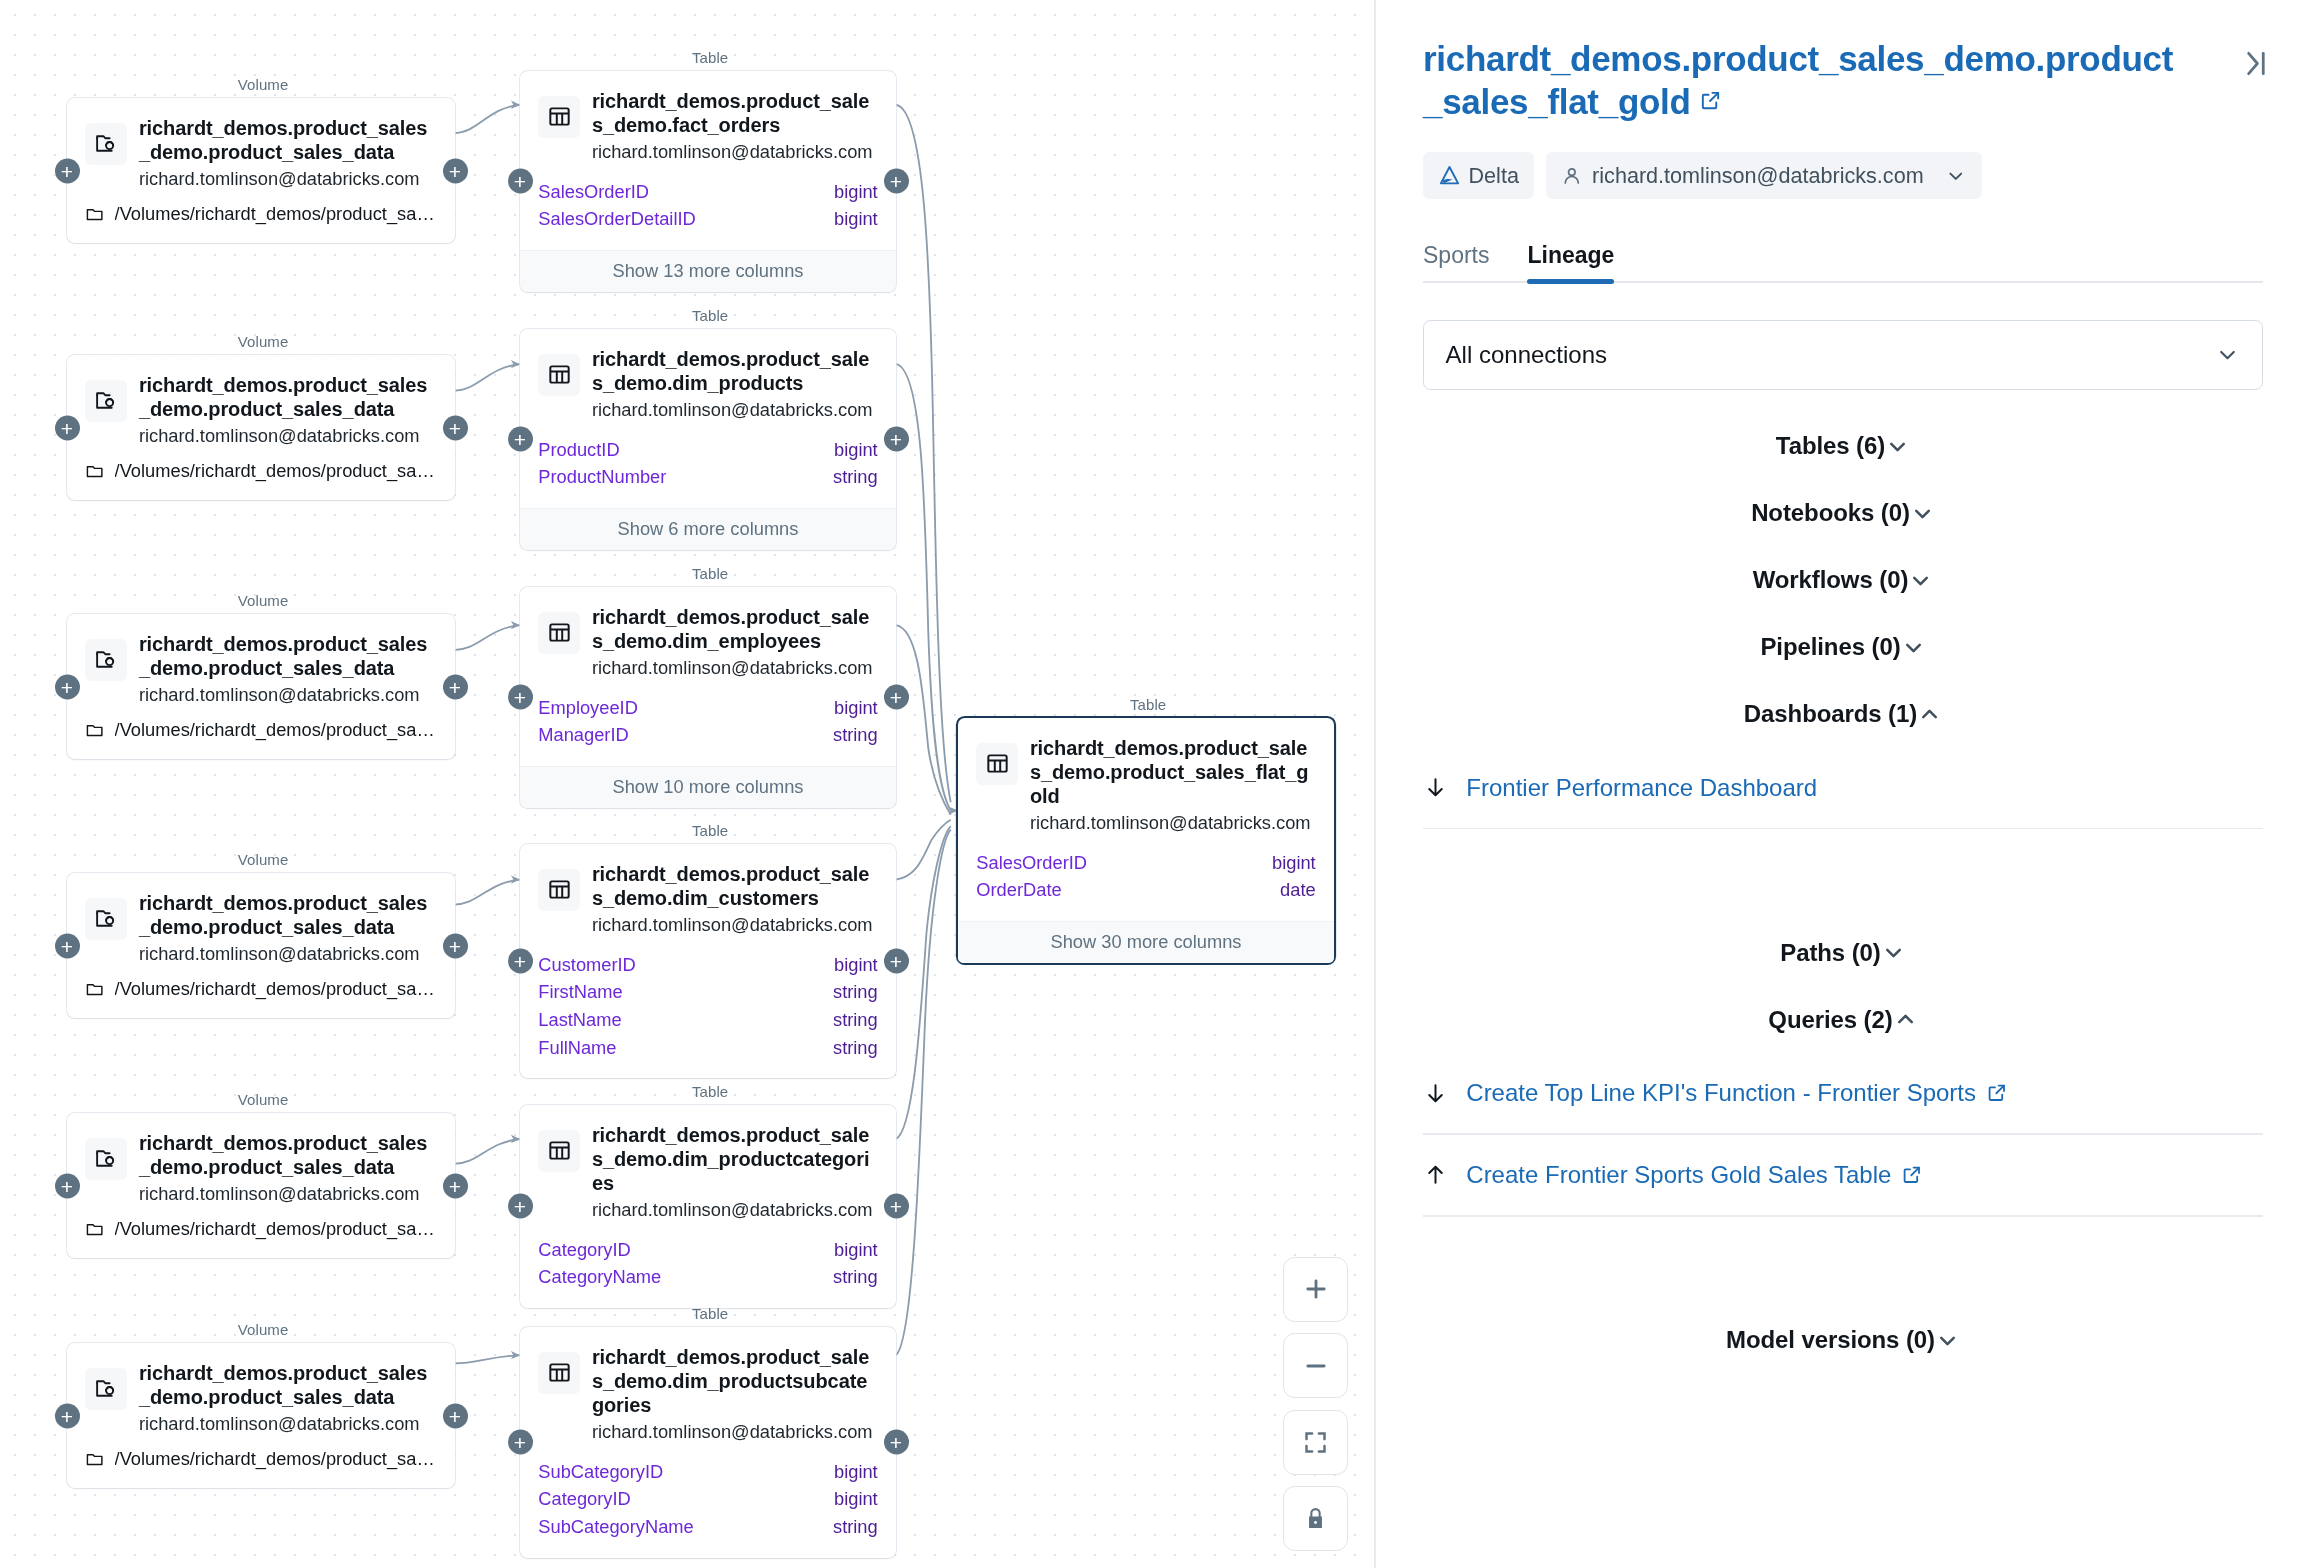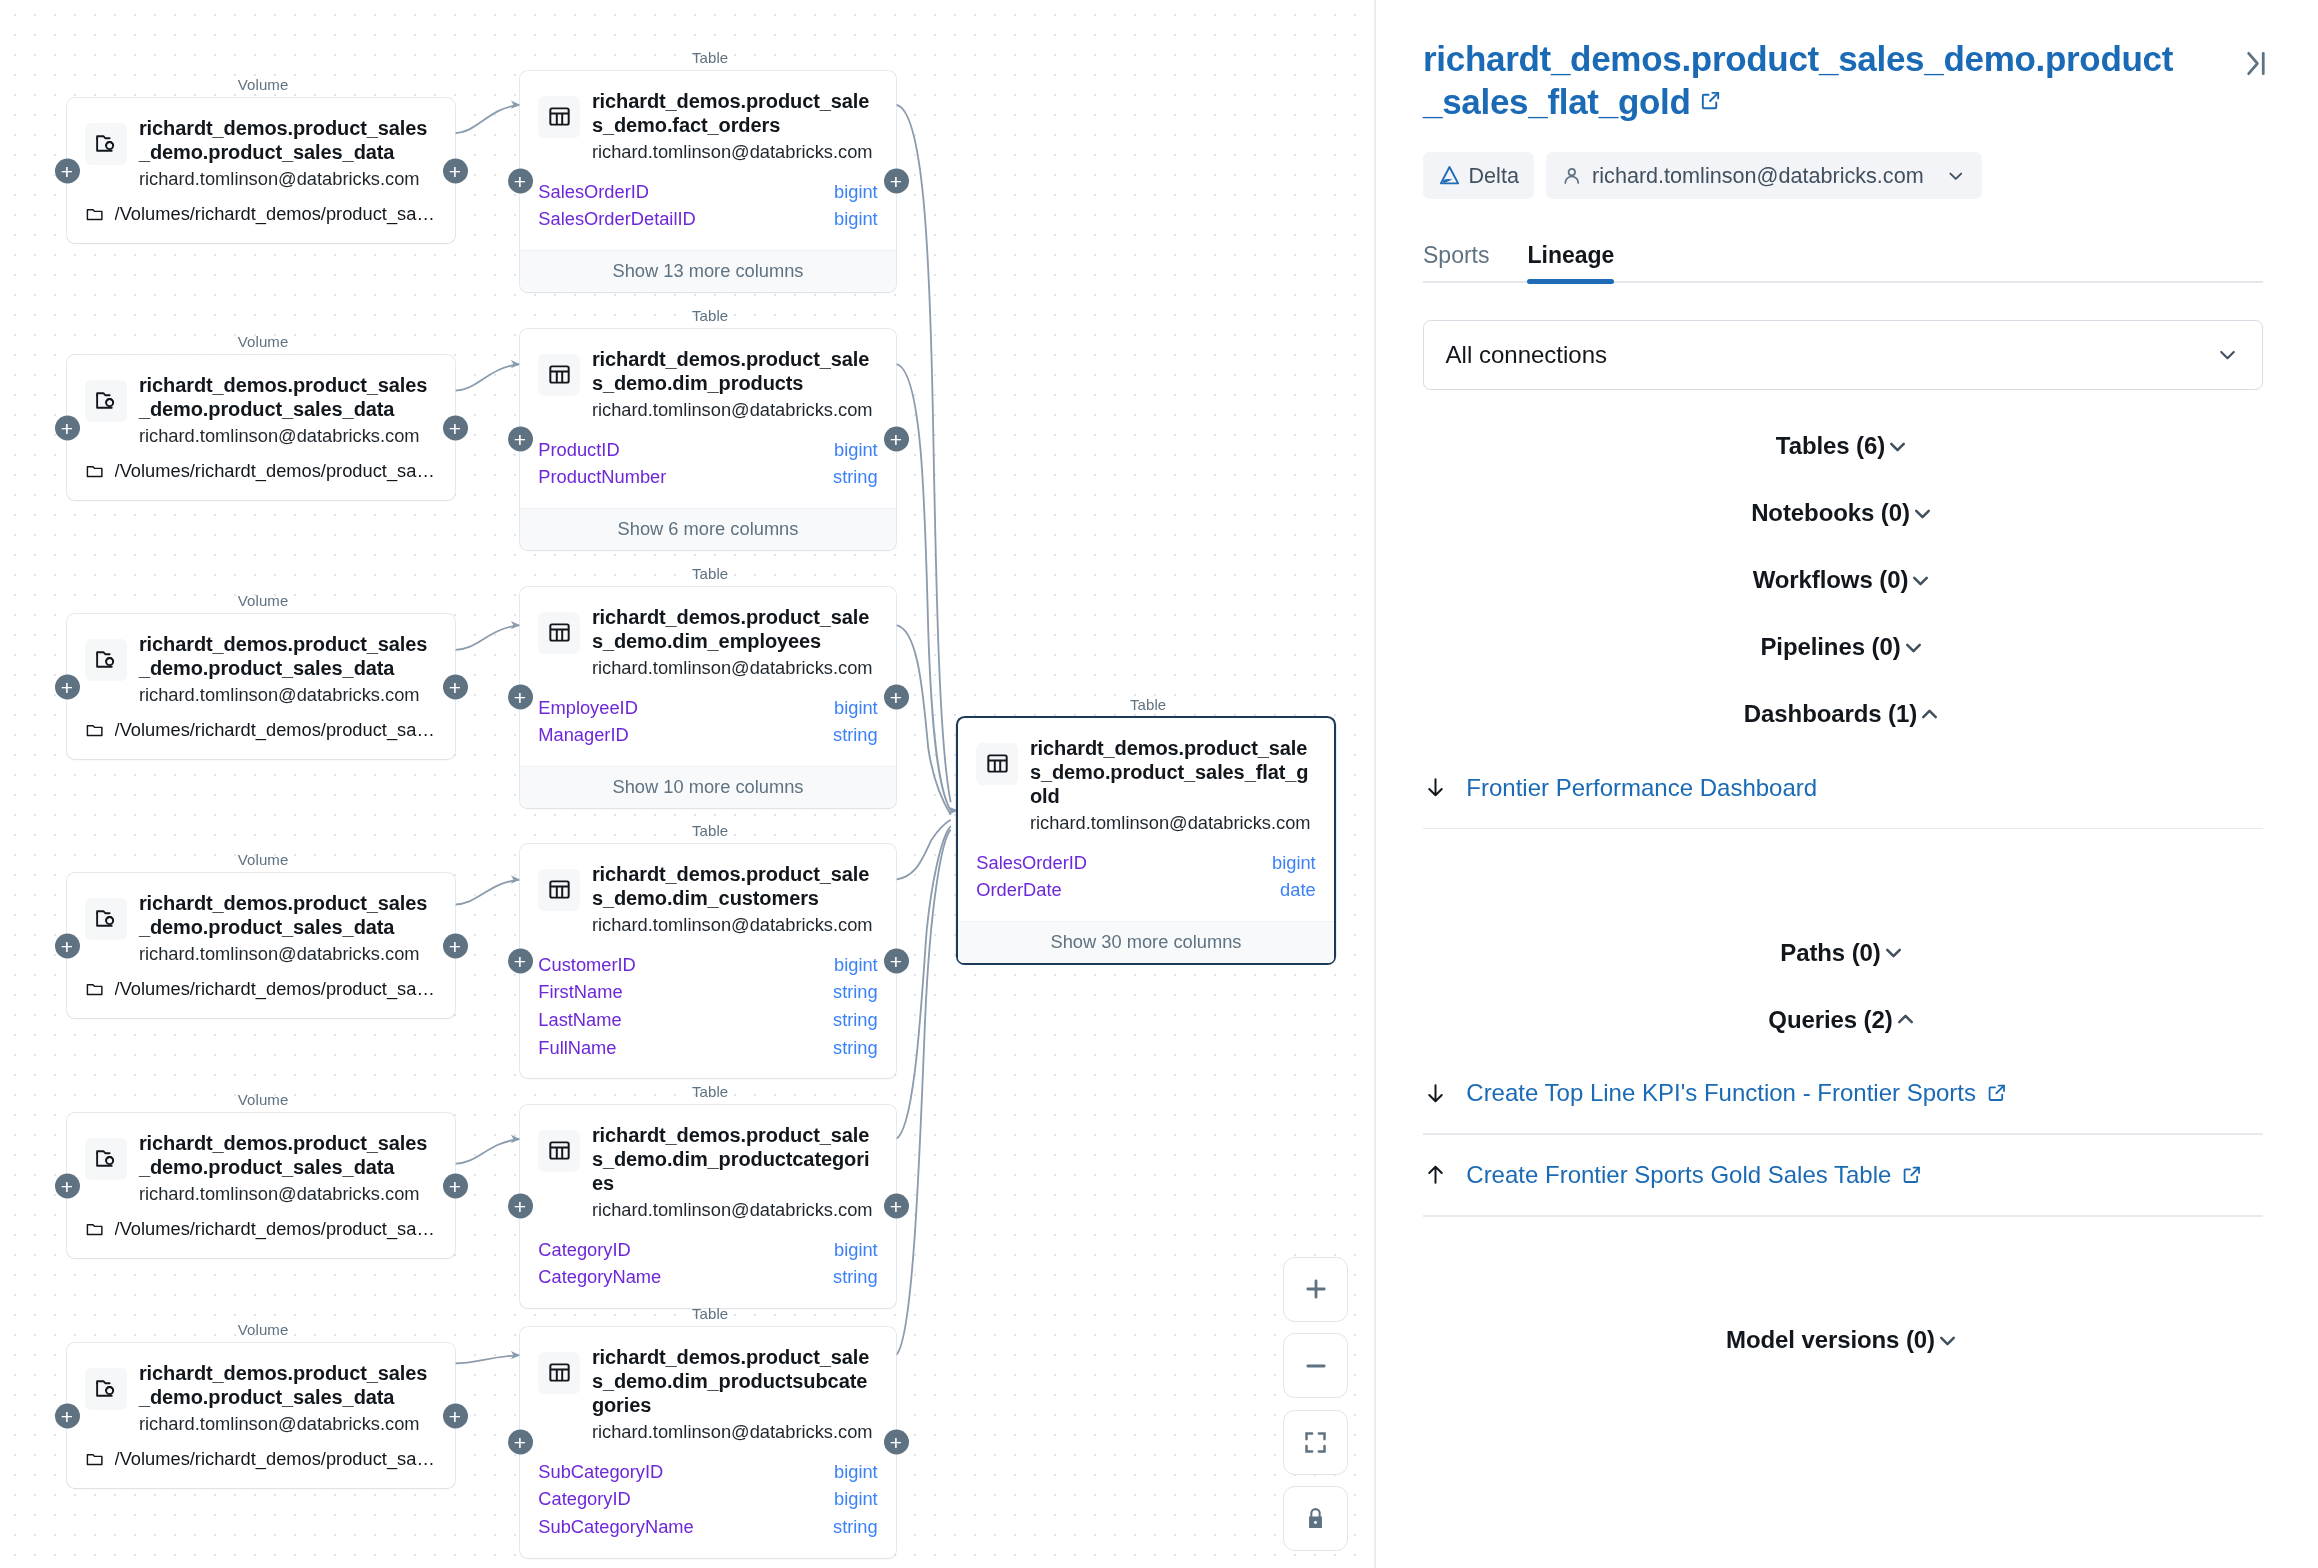--- a/index.html
+++ b/index.html
@@ -56,21 +56,21 @@
     line-height: 1.2; word-break: break-all; letter-spacing: -0.1px;
   }
   .node-owner { font-size: 18.3px; color: #1f272e; line-height: 1.35; margin-top: 2.5px; word-break: break-all; }
 
   .node-cols { padding: 6.7px 18.3px 16.6px 18.3px; }
   .node-col-row {
     display: flex; justify-content: space-between; align-items: baseline;
     font-size: 18.3px; line-height: 1.52; gap: 13.3px;
   }
   .col-name { color: #6d28d9; }
-  .col-type { color: #3b82f6; white-space: nowrap; }
+  .col-type { color: #4c1d95; white-space: nowrap; }
 
   .node-path-row {
     display: flex; align-items: center; gap: 10px;
     padding: 5px 18.3px 18.3px 18.3px; font-size: 18.3px; color: #11171c;
   }
   .node-path-row .txt { overflow: hidden; text-overflow: ellipsis; white-space: nowrap; }
 
   .node-footer {
     border-top: 0.8px solid #eef1f5;
     background: #f7f9fa;

